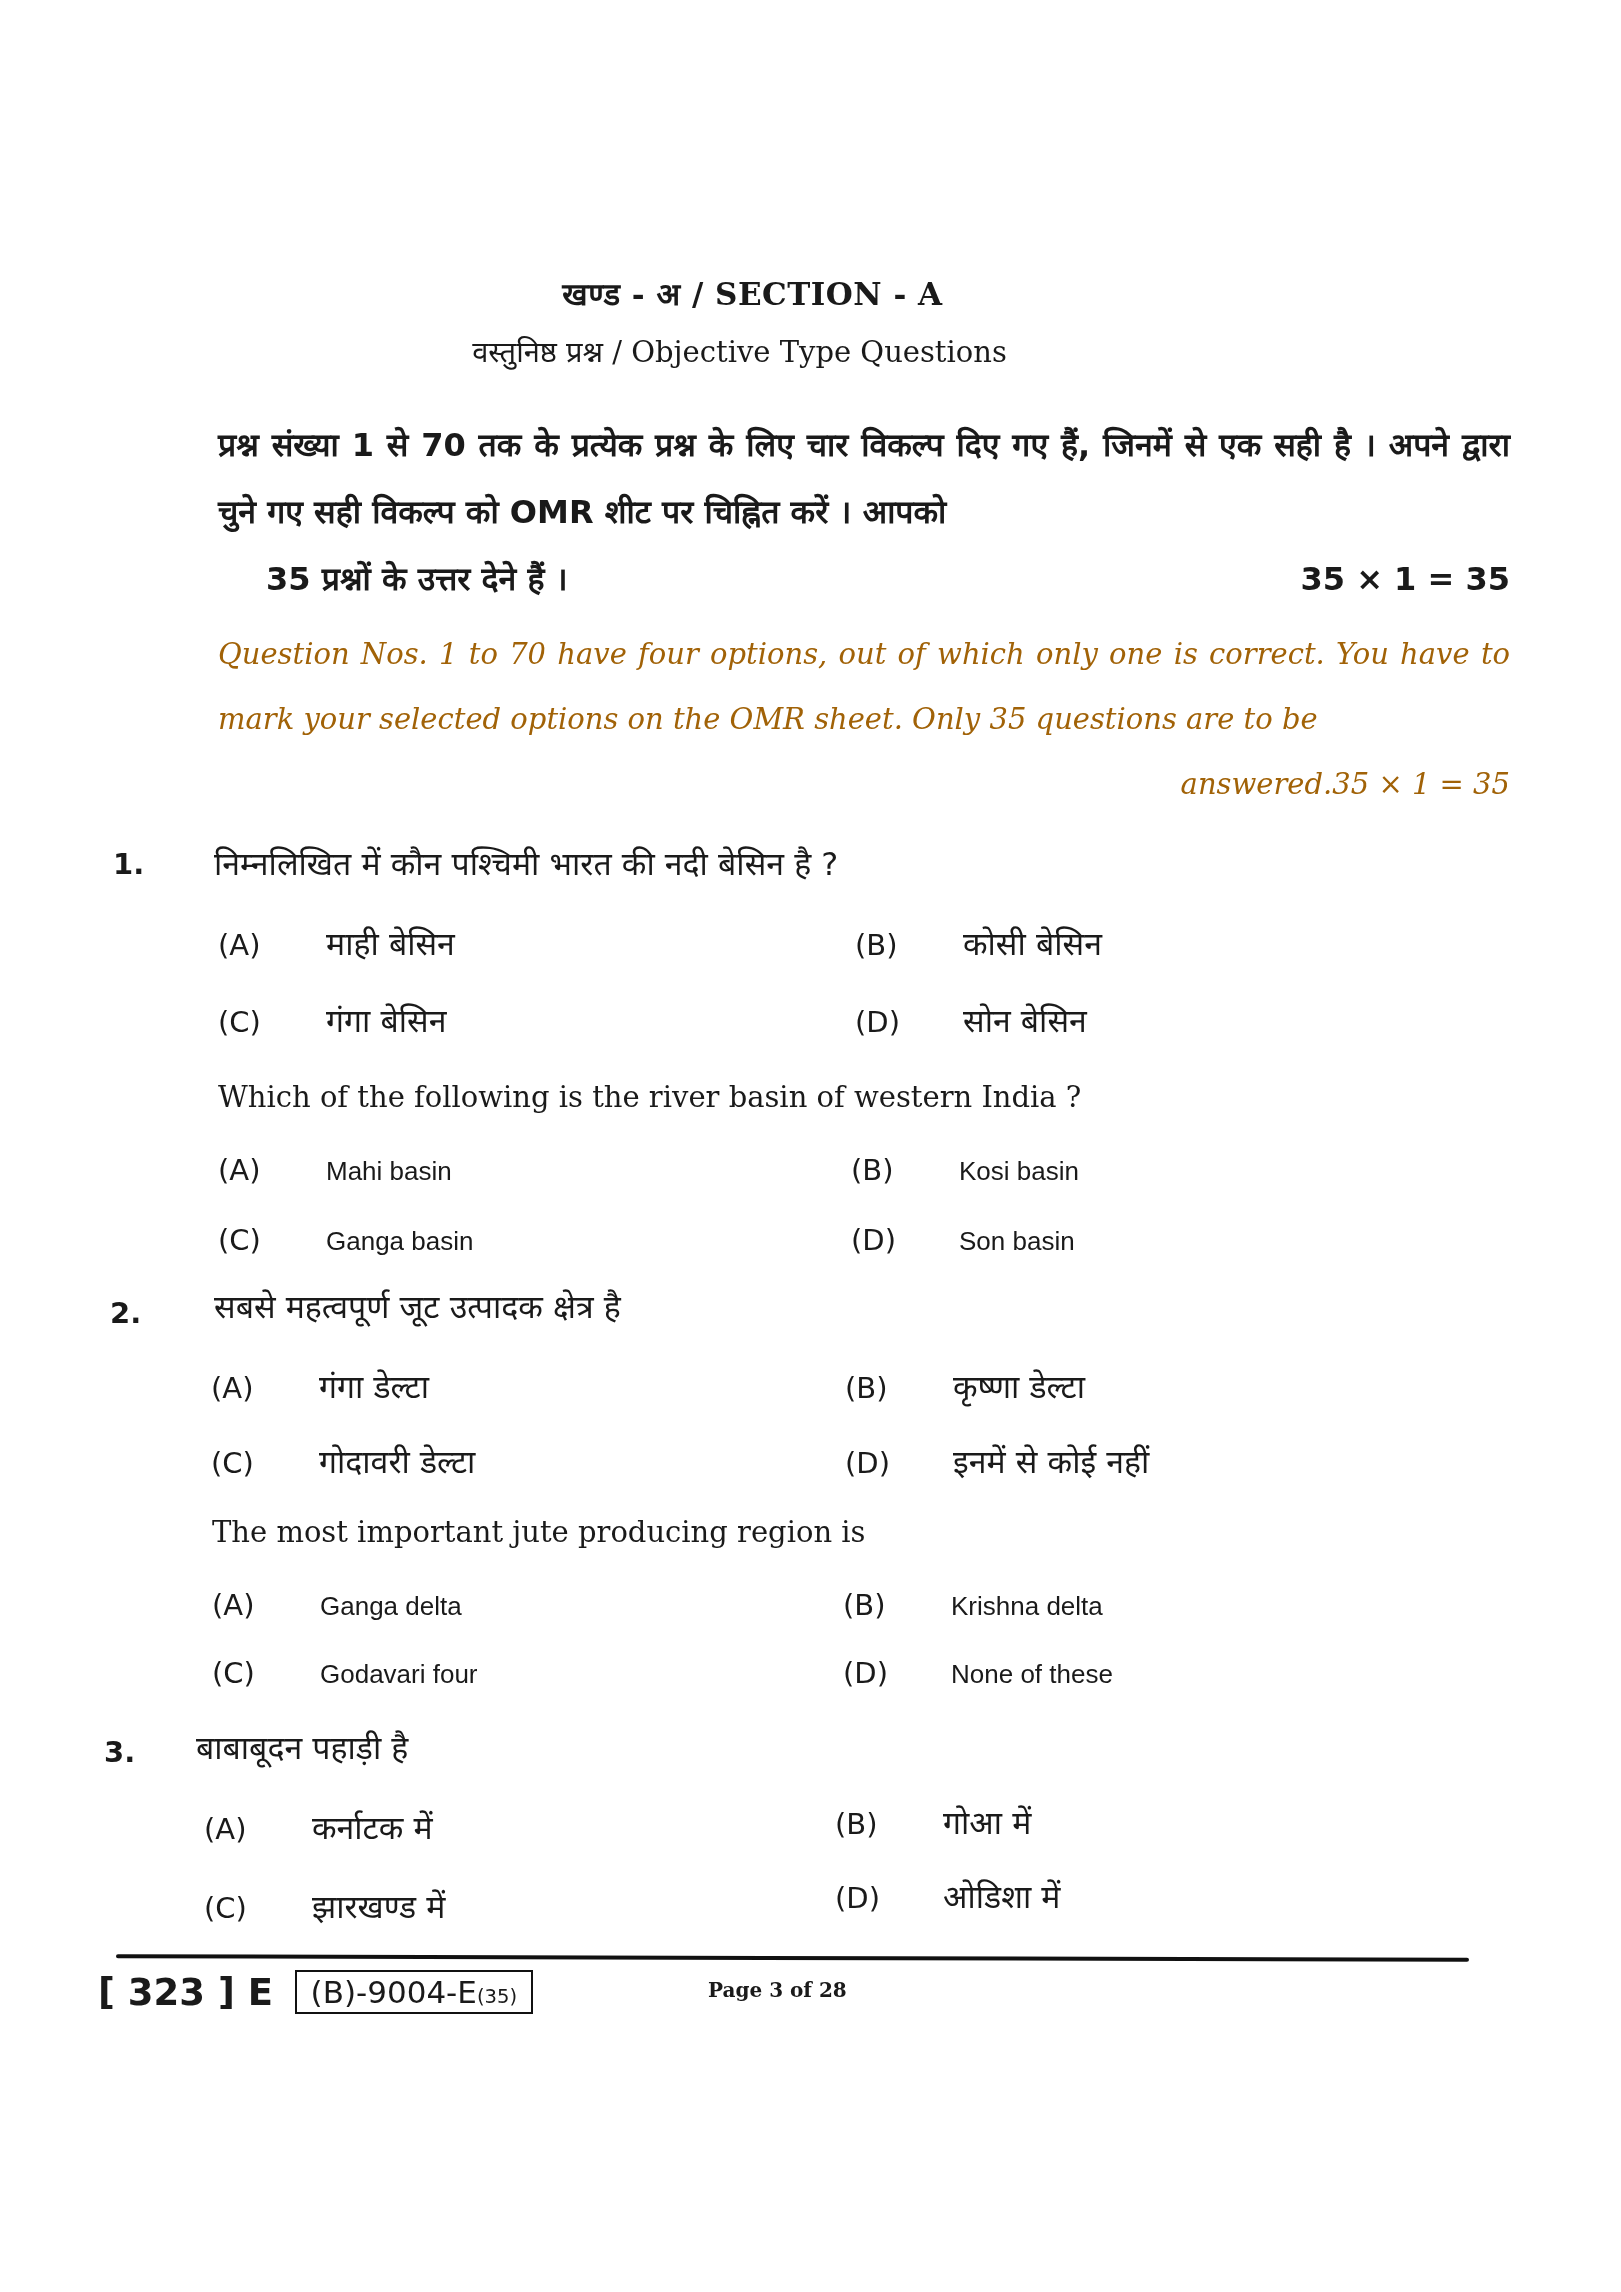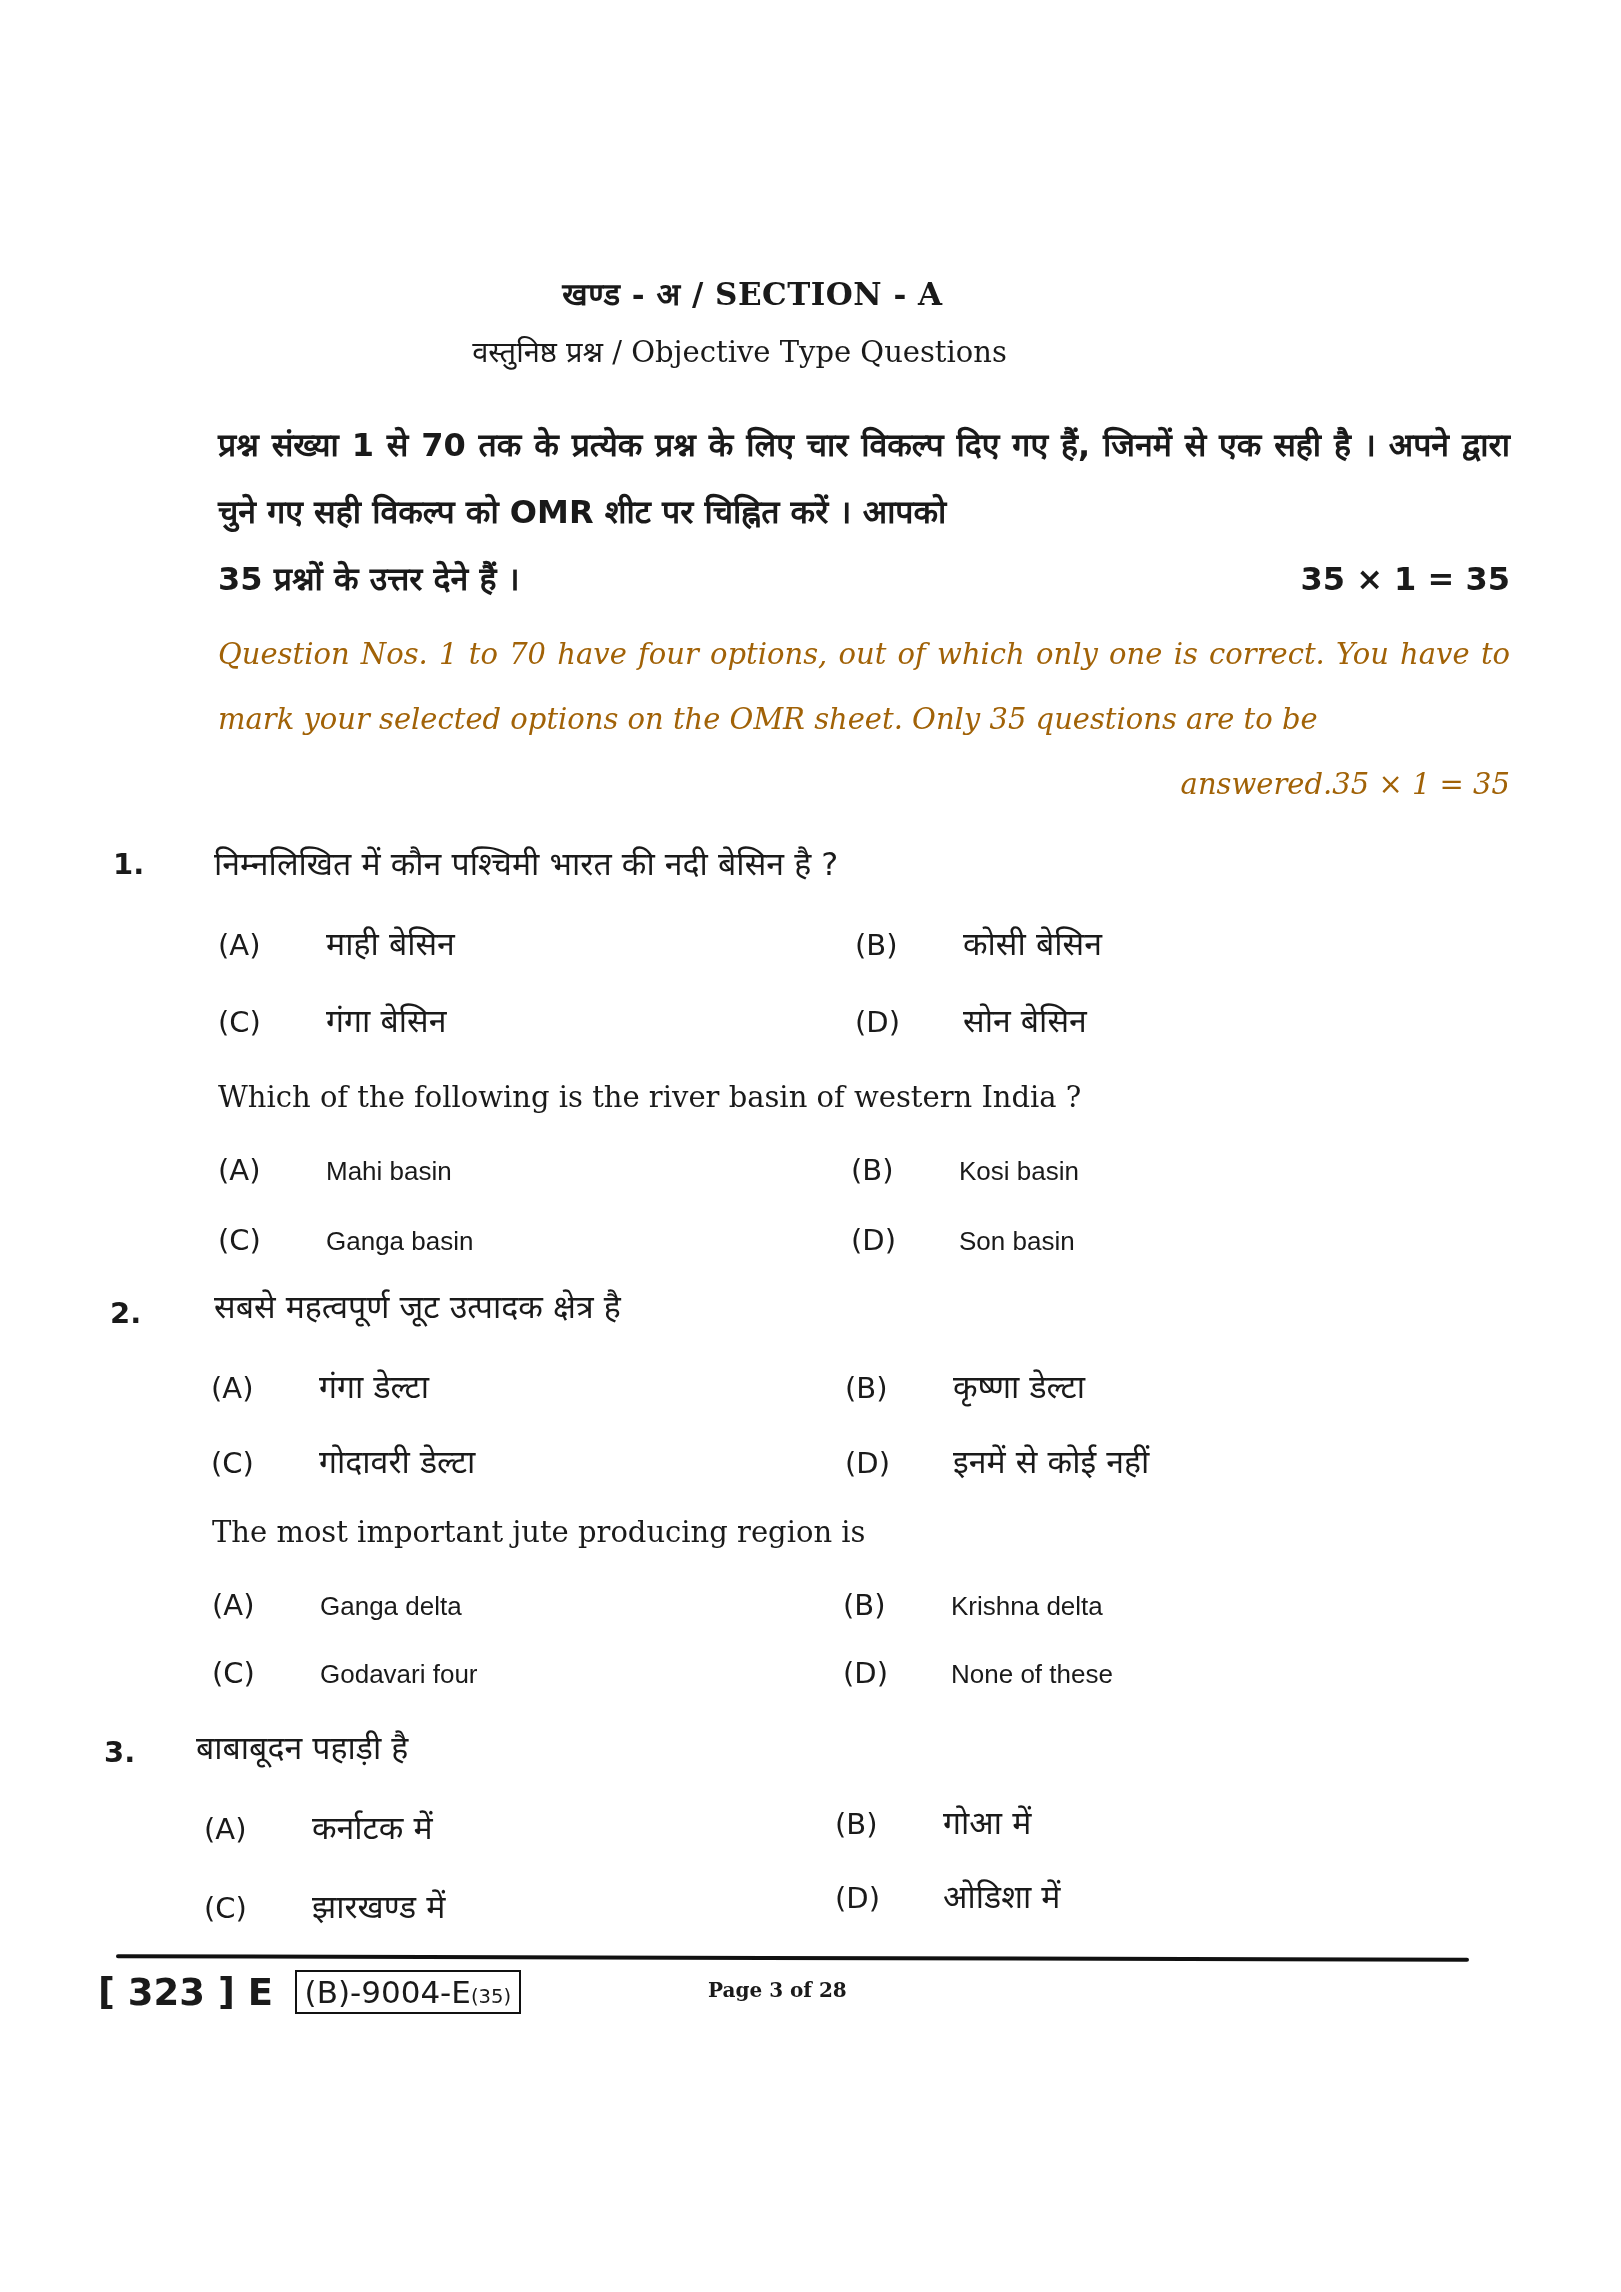--- a/index.html
+++ b/index.html
@@ -18,21 +18,21 @@
     position: absolute; left: 0; width: 1479px; top: 331px;
     text-align: center; font-size: 29px; font-weight: normal;
   }
 
   .instr-hi {
     position: absolute; left: 218px; width: 1292px; top: 412px;
     font-family: "DejaVu Sans", "Liberation Sans", sans-serif;
     font-size: 32px; font-weight: bold; line-height: 67px;
     text-align: justify;
   }
-  .instr-hi .last-line { display: flex; justify-content: space-between; }
+  .instr-hi .last-line { display: flex; justify-content: space-between; margin-left: 48px; }
 
   .instr-en {
     position: absolute; left: 218px; width: 1292px; top: 622px;
     font-size: 29px; font-style: italic; line-height: 65px;
     text-align: justify; color: #a16207;
   }
   .instr-en .last-line { display: flex; justify-content: flex-end; }
 
   .q-num {
     position: absolute; font-size: 29px; font-weight: bold;
@@ -58,21 +58,21 @@
   .footer-rule {
     position: absolute; left: 116px; top: 1956px; width: 1353px; height: 3.9px;
     background: #111; transform: rotate(0.15deg); border-radius: 2px;
   }
   .footer {
     position: absolute; left: 98px; top: 1970px; display: flex; align-items: center;
     font-family: "DejaVu Sans", "Liberation Sans", sans-serif;
   }
   .footer .code { font-size: 37px; font-weight: bold; }
   .footer .box {
-    margin-left: 21.6px; border: 2.5px solid #111; padding: 2px 8px;
+    margin-left: 21.6px; border: 2.5px solid #111; padding: 2px 14px;
     font-size: 31px;
   }
   .footer .box small { font-size: 19.6px; }
   .page-no {
     position: absolute; left: 708px; top: 1978px;
     font-size: 20px; font-weight: bold; font-family: "DejaVu Serif", serif;
   }
 </style>
 </head>
 <body>

